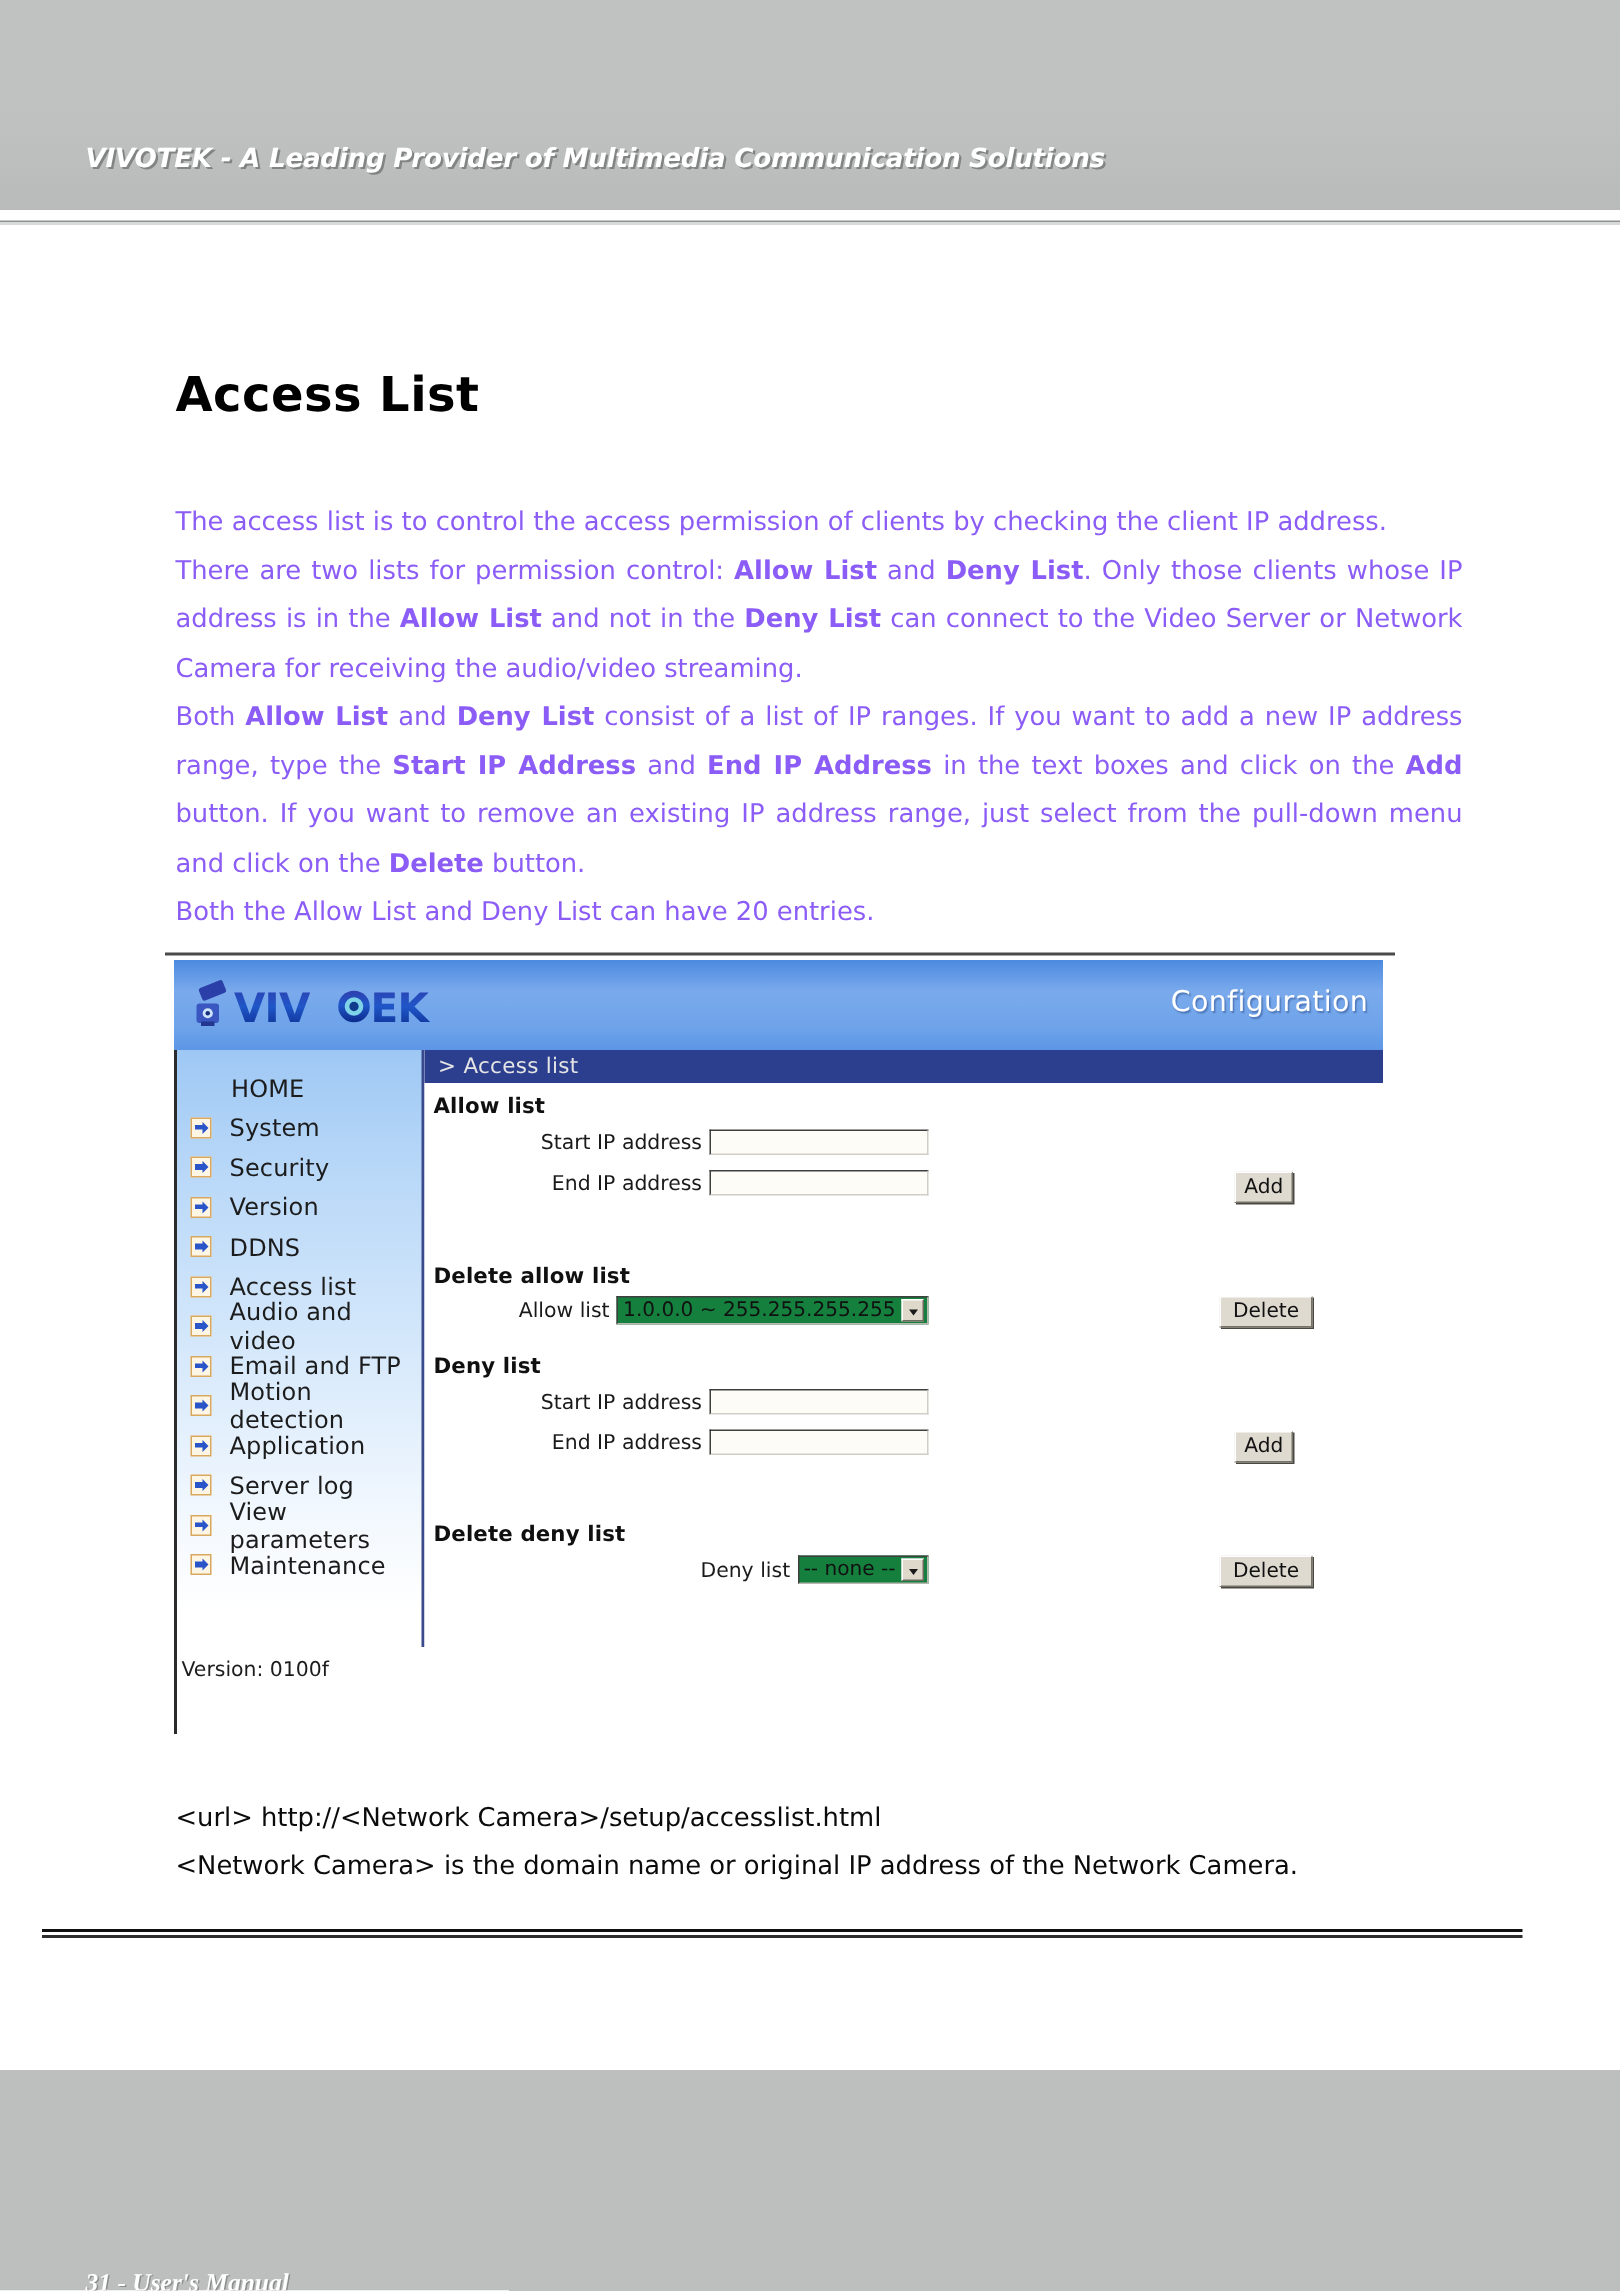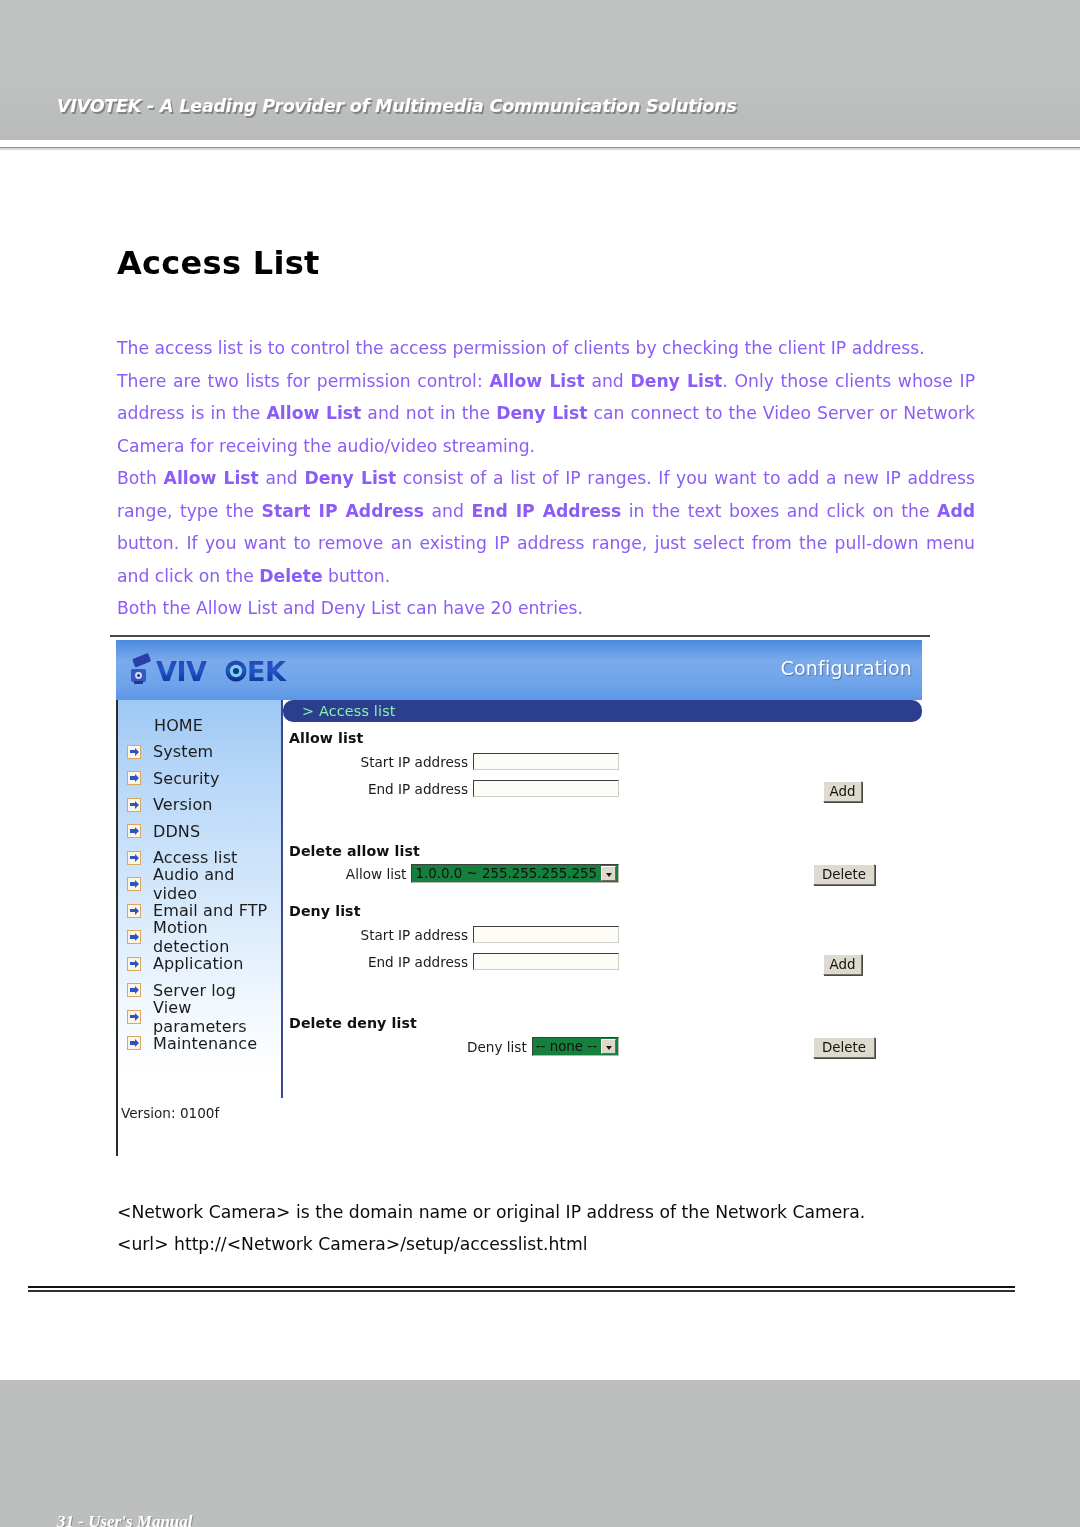--- a/index.html
+++ b/index.html
@@ -207,25 +207,24 @@
     background: #ffffff;
   }
   .breadcrumb-bar {
     position: absolute;
     left: 0; top: 0;
     width: 639px;
     height: 22px;
     background: #2c3f8e;
     display: flex;
     align-items: center;
-    padding-left: 19px;
-    color: #86efac;
+    padding-left: 9px;
+    color: #e5e5e5;
     font-size: 14.3px;
     letter-spacing: 0.2px;
-    border-radius: 10px;
   }
 
   .section-head {
     position: absolute;
     font-size: 14.2px;
     font-weight: bold;
     color: #101010;
     letter-spacing: 0.1px;
   }
   .field-row {
@@ -498,21 +497,21 @@
         <span class="select-box">
           <span class="select-value">-- none --</span>
           <span class="select-arrow"></span>
         </span>
       </div>
       <div class="win-button del" style="left:530px; top:337px;">Delete</div>
     </div>
   </div>
 
   <div class="url-block">
+    <p class="url-line">&lt;url&gt; http://&lt;Network Camera&gt;/setup/accesslist.html</p>
     <p class="url-line">&lt;Network Camera&gt; is the domain name or original IP address of the Network Camera.</p>
-    <p class="url-line">&lt;url&gt; http://&lt;Network Camera&gt;/setup/accesslist.html</p>
   </div>
 
   <div class="footer-rule"></div>
 </div>
 
 <div class="footer-band"></div>
 <div class="footer-text">31 - User's Manual</div>
 
 </body></html>

